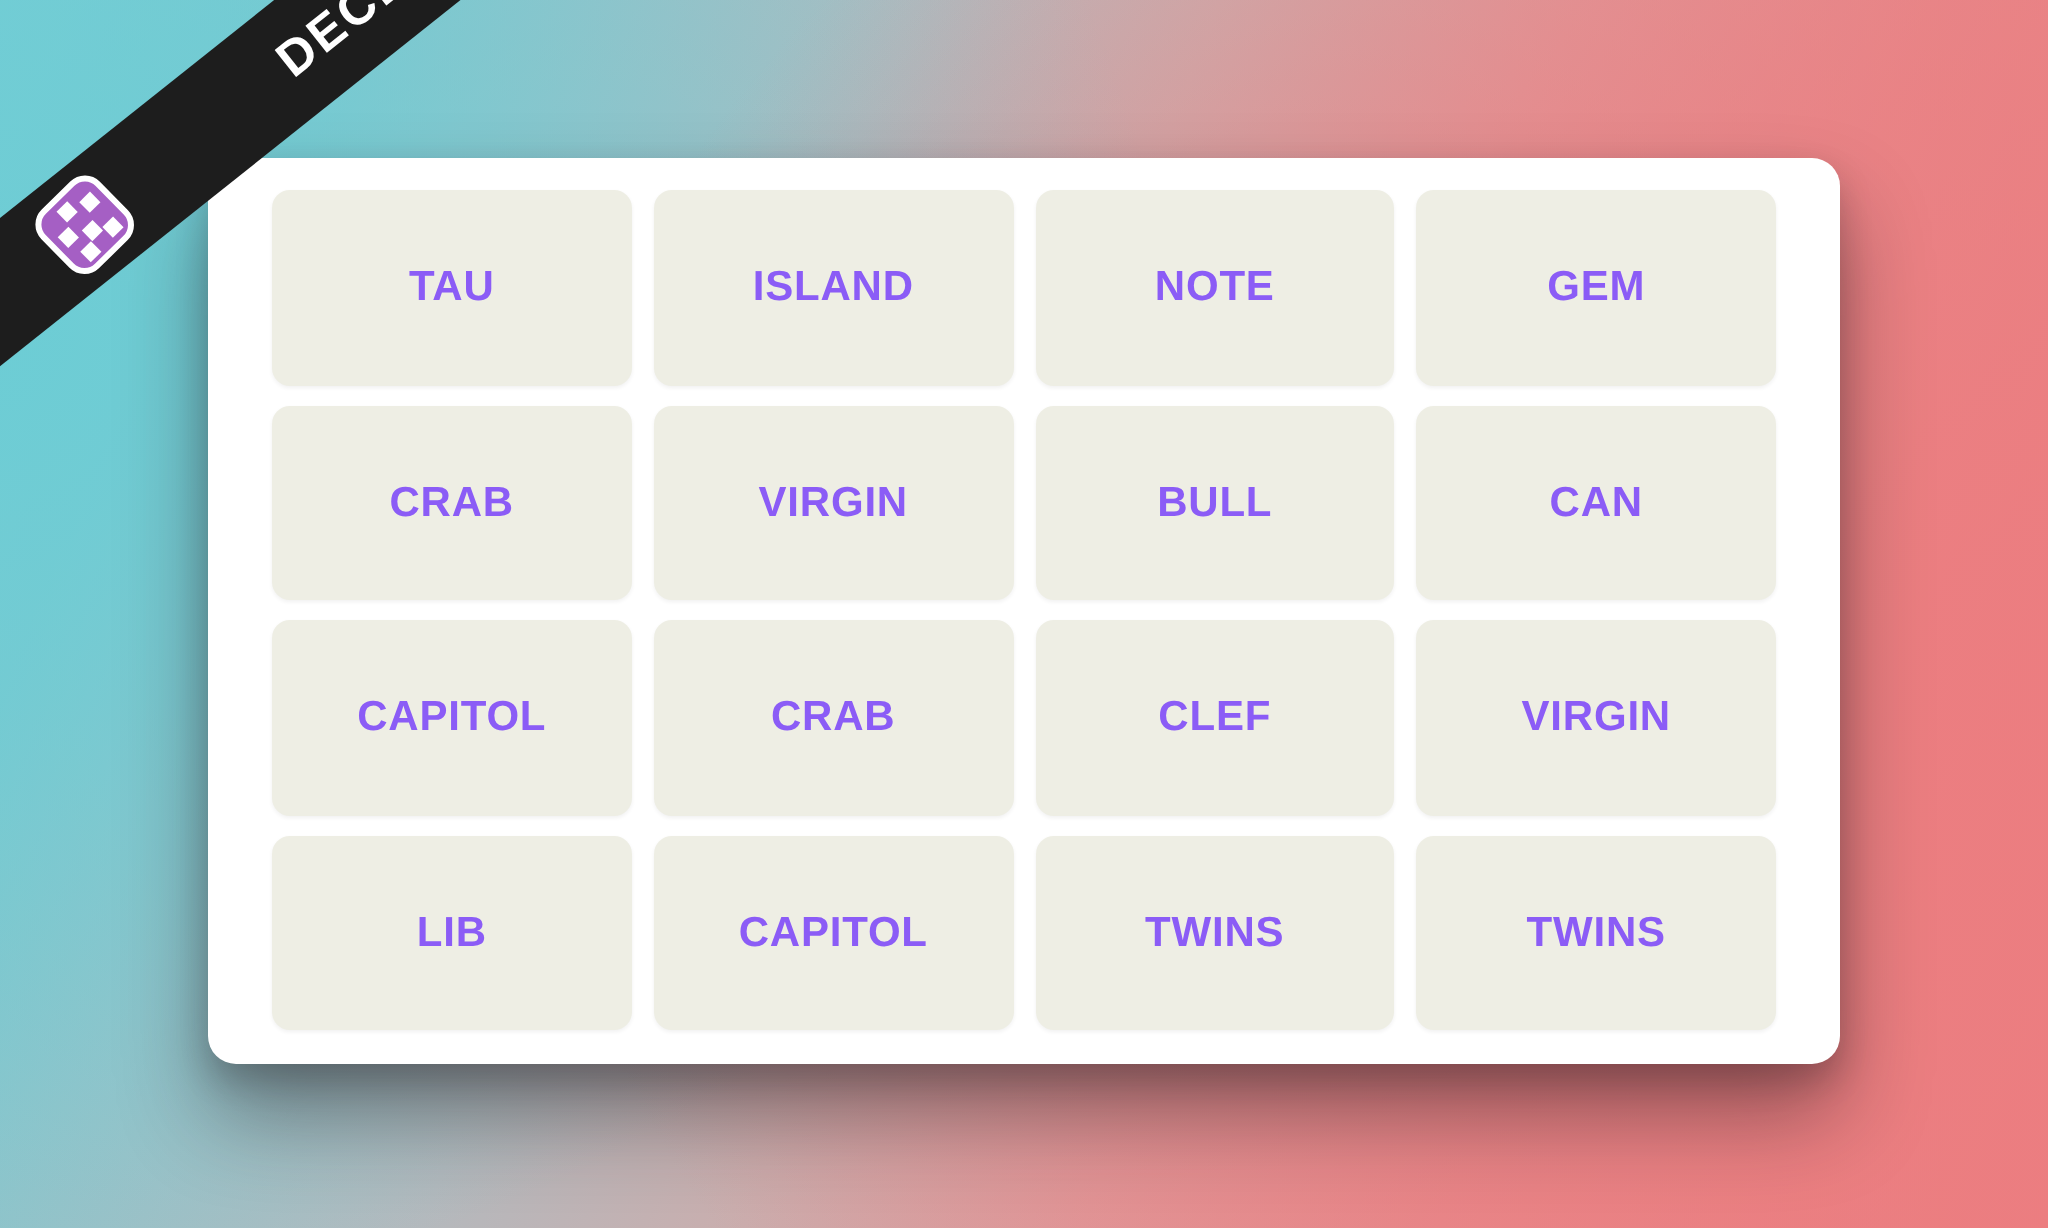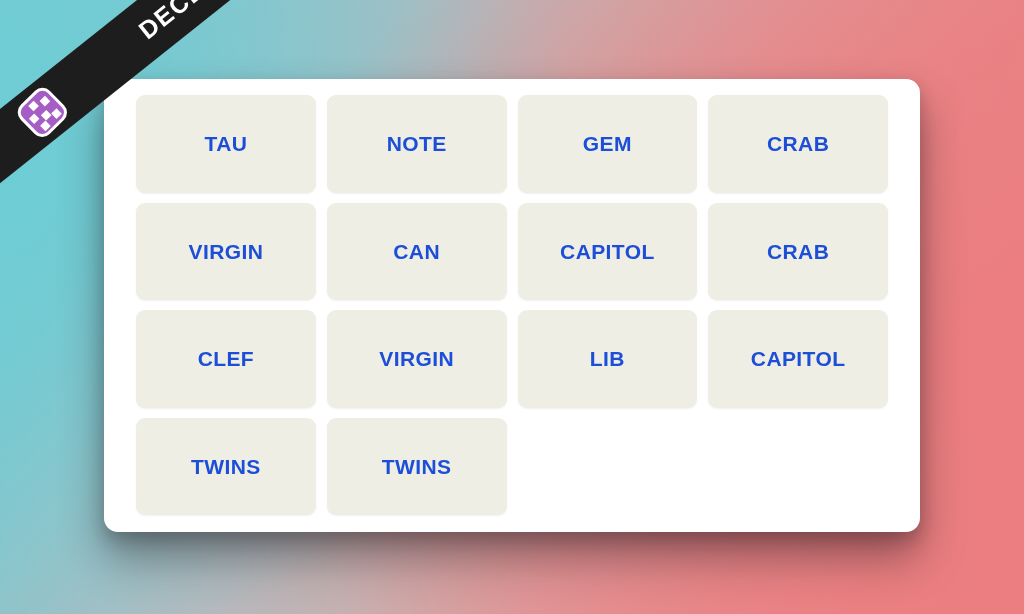--- a/index.html
+++ b/index.html
@@ -90,21 +90,21 @@
     justify-content: center;
     box-shadow: 0 1px 2px rgba(0,0,0,0.06);
     user-select: none;
     cursor: pointer;
   }
   .tile-label {
     font-family: "Liberation Sans", sans-serif;
     font-weight: bold;
     font-size: 21px;
     letter-spacing: 0.4px;
-    color: #1d4ed8;
+    color: #8b5cf6;
     text-align: center;
     line-height: 1;
   }
 
   
   .ribbon {
     position: absolute;
     left: -198px;
     top: 28px;
     width: 620px;
@@ -147,31 +147,37 @@
   <div class="bg-cool"></div>
   <div class="bg-warm"></div>
 
   <div class="card">
     <div class="grid">
 
       <div class="tile">
         <span class="tile-label">TAU</span>
       </div>
       <div class="tile">
+        <span class="tile-label">ISLAND</span>
+      </div>
+      <div class="tile">
         <span class="tile-label">NOTE</span>
       </div>
       <div class="tile">
         <span class="tile-label">GEM</span>
       </div>
 
       <div class="tile">
         <span class="tile-label">CRAB</span>
       </div>
       <div class="tile">
         <span class="tile-label">VIRGIN</span>
+      </div>
+      <div class="tile">
+        <span class="tile-label">BULL</span>
       </div>
       <div class="tile">
         <span class="tile-label">CAN</span>
       </div>
 
       <div class="tile">
         <span class="tile-label">CAPITOL</span>
       </div>
       <div class="tile">
         <span class="tile-label">CRAB</span>

